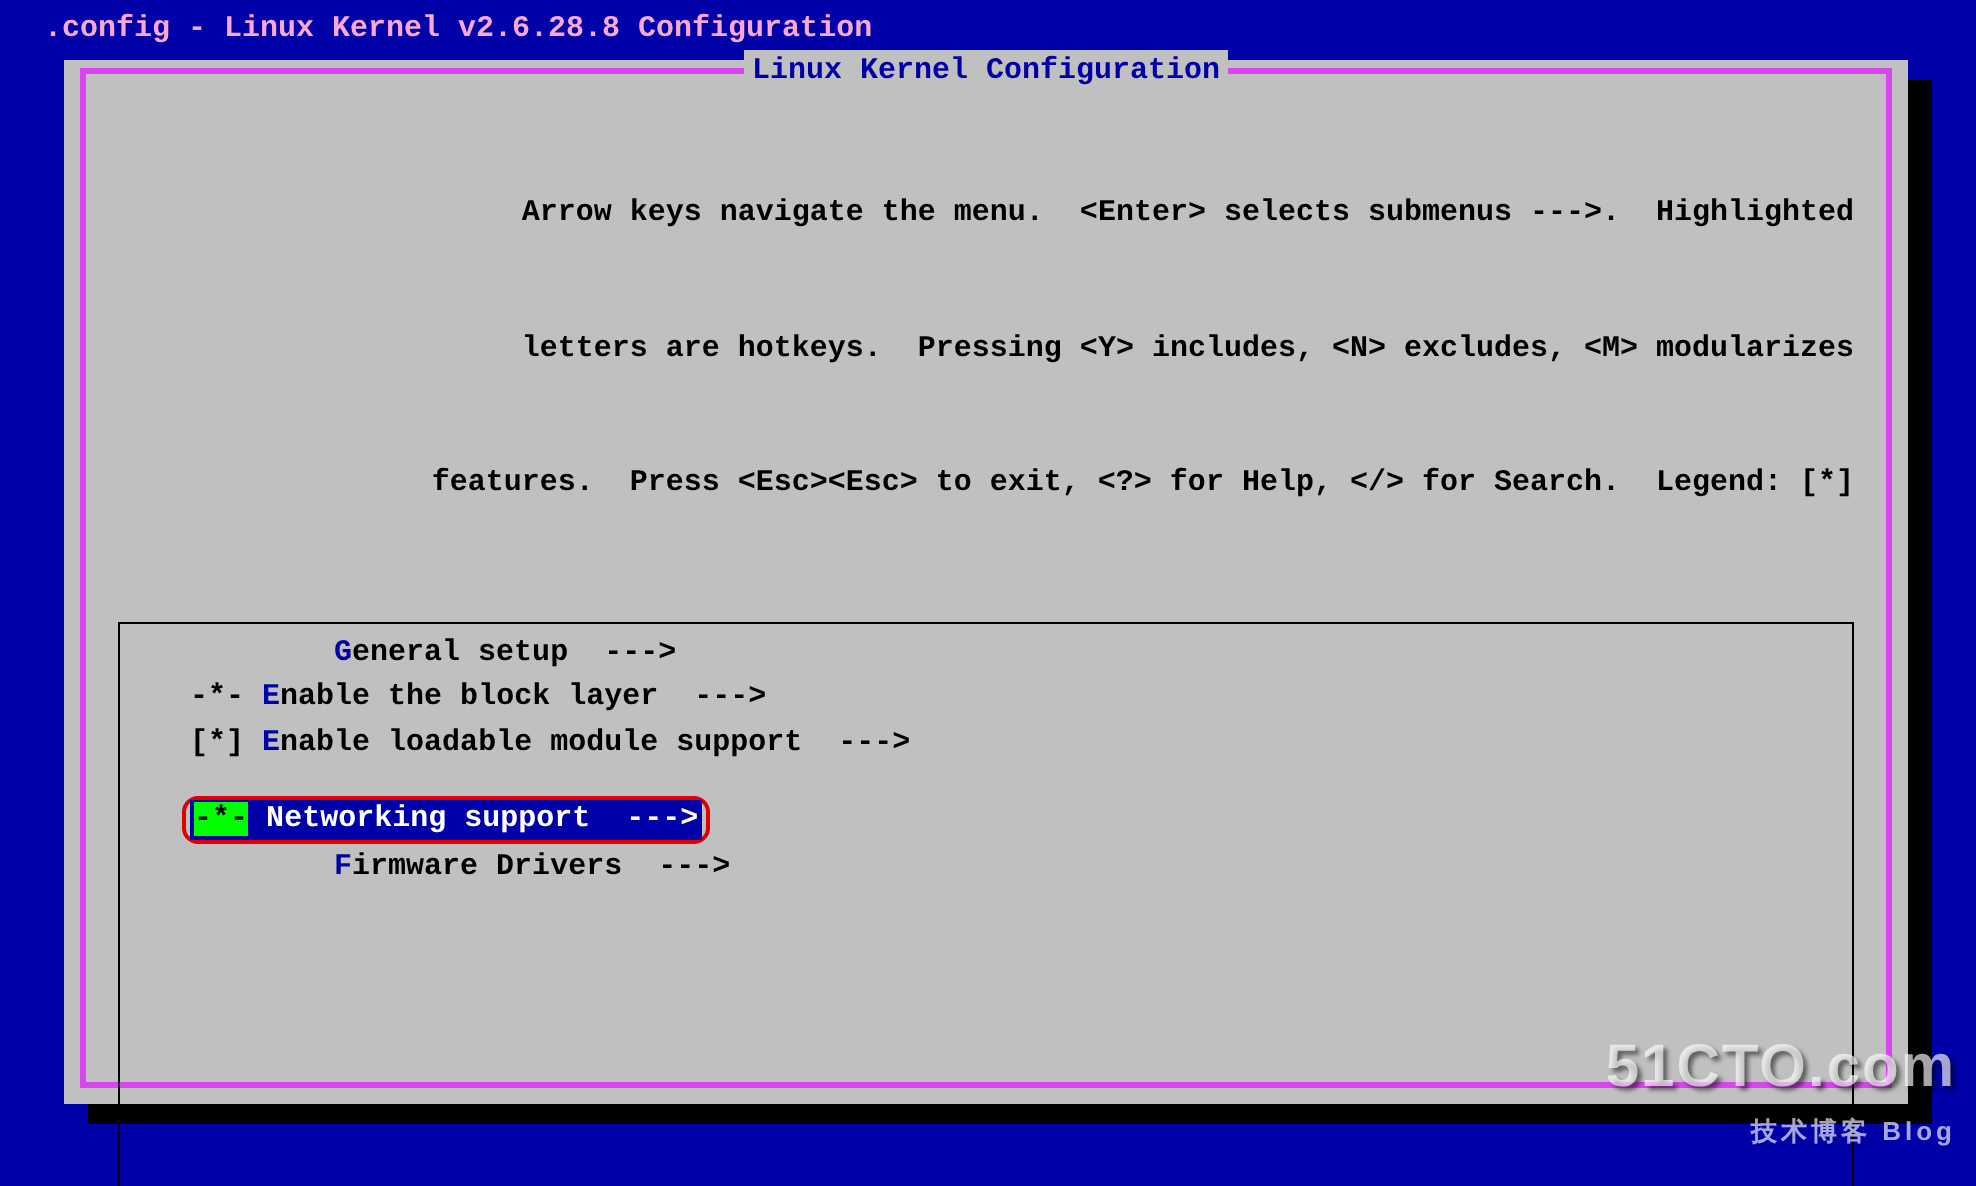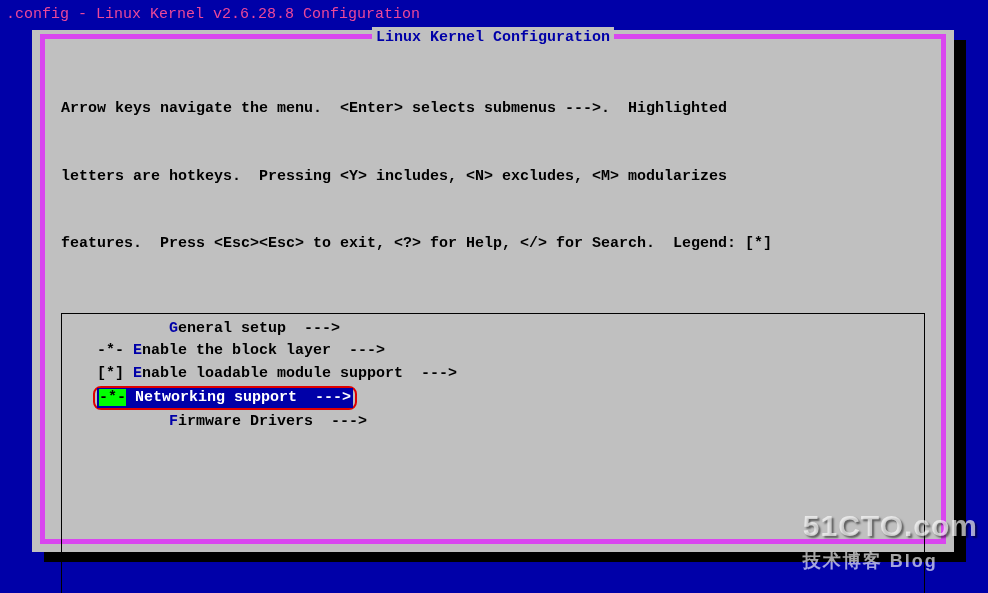--- a/index.html
+++ b/index.html
@@ -9,101 +9,102 @@
     font-size: 15px;
     line-height: 1.5;
     color: #000;
     width: 988px;
     height: 593px;
     overflow: hidden;
     position: relative;
     font-weight: bold;
   }
   .titlebar {
-    color: #ec4899;
-    padding: 4px 6px;
-    font-weight: normal;
+    color: #f9a8d4;
+    padding: 4px 22px;
+    font-weight: bold;
   }
   .shadow {
     position: absolute;
     background: #000;
     top: 40px;
     left: 44px;
     width: 922px;
     height: 522px;
   }
   .panel {
     position: absolute;
     top: 30px;
     left: 32px;
     width: 922px;
     height: 522px;
     background: #c0c0c0;
     padding: 4px 8px 8px 8px;
   }
   .panel-border {
-    border: 5px solid #d946ef;
+    border: 3px solid #d946ef;
     position: relative;
     height: 100%;
     padding: 2px 10px 10px 10px;
   }
   .panel-title {
     position: absolute;
     top: -12px;
     left: 50%;
     transform: translateX(-50%);
     background: #c0c0c0;
     color: #0000a8;
     padding: 0 4px;
     font-weight: bold;
   }
   .help-text {
     padding: 12px 6px 8px 6px;
     white-space: pre-wrap;
+    text-align: right;
   }
   .menu-box {
     border: 1px solid #000;
     margin: 4px 6px;
     padding: 4px 6px 2px 6px;
     height: 300px;
   }
   .menu-item {
     white-space: pre;
     padding: 0 2px;
   }
   .hk { color: #0000a8; font-weight: bold; }
   .selected-row {
     display: inline-block;
     border: 2px solid #e00000;
     border-radius: 8px;
     padding: 0 2px;
-    margin-top:1px;
+    margin-top:15px;
     margin-bottom:1px;
     margin-left:-4px;
     line-height:1.3;
   }
   .sel-inner {
     background: #0000a8;
     color: #fff;
     white-space: pre;
     padding: 0 2px;
     display:inline-block;
   }
   .sel-inner .hk-sel { color: #fff; font-weight: bold; }
   .sel-mark { background: #00ff00; color: #000; padding: 0 0; }
   .watermark {
     position: absolute;
     right: 10px;
     bottom: 18px;
     color: rgba(255,255,255,.65);
     font-family: Arial, sans-serif;
-    text-align: left;
+    text-align: right;
   }
   .watermark .w1 { font-size: 30px; font-weight: bold; letter-spacing:1px; text-shadow: 2px 2px 2px rgba(0,0,0,.5);}
-  .watermark .w2 { font-size: 18px; letter-spacing:2px;}
+  .watermark .w2 { font-size: 13px; letter-spacing:2px;}
 </style>
 </head>
 <body>
 
 <div class="titlebar">.config - Linux Kernel v2.6.28.8 Configuration</div>
 
 <div class="shadow"></div>
 
 <div class="panel">
   <div class="panel-border">

